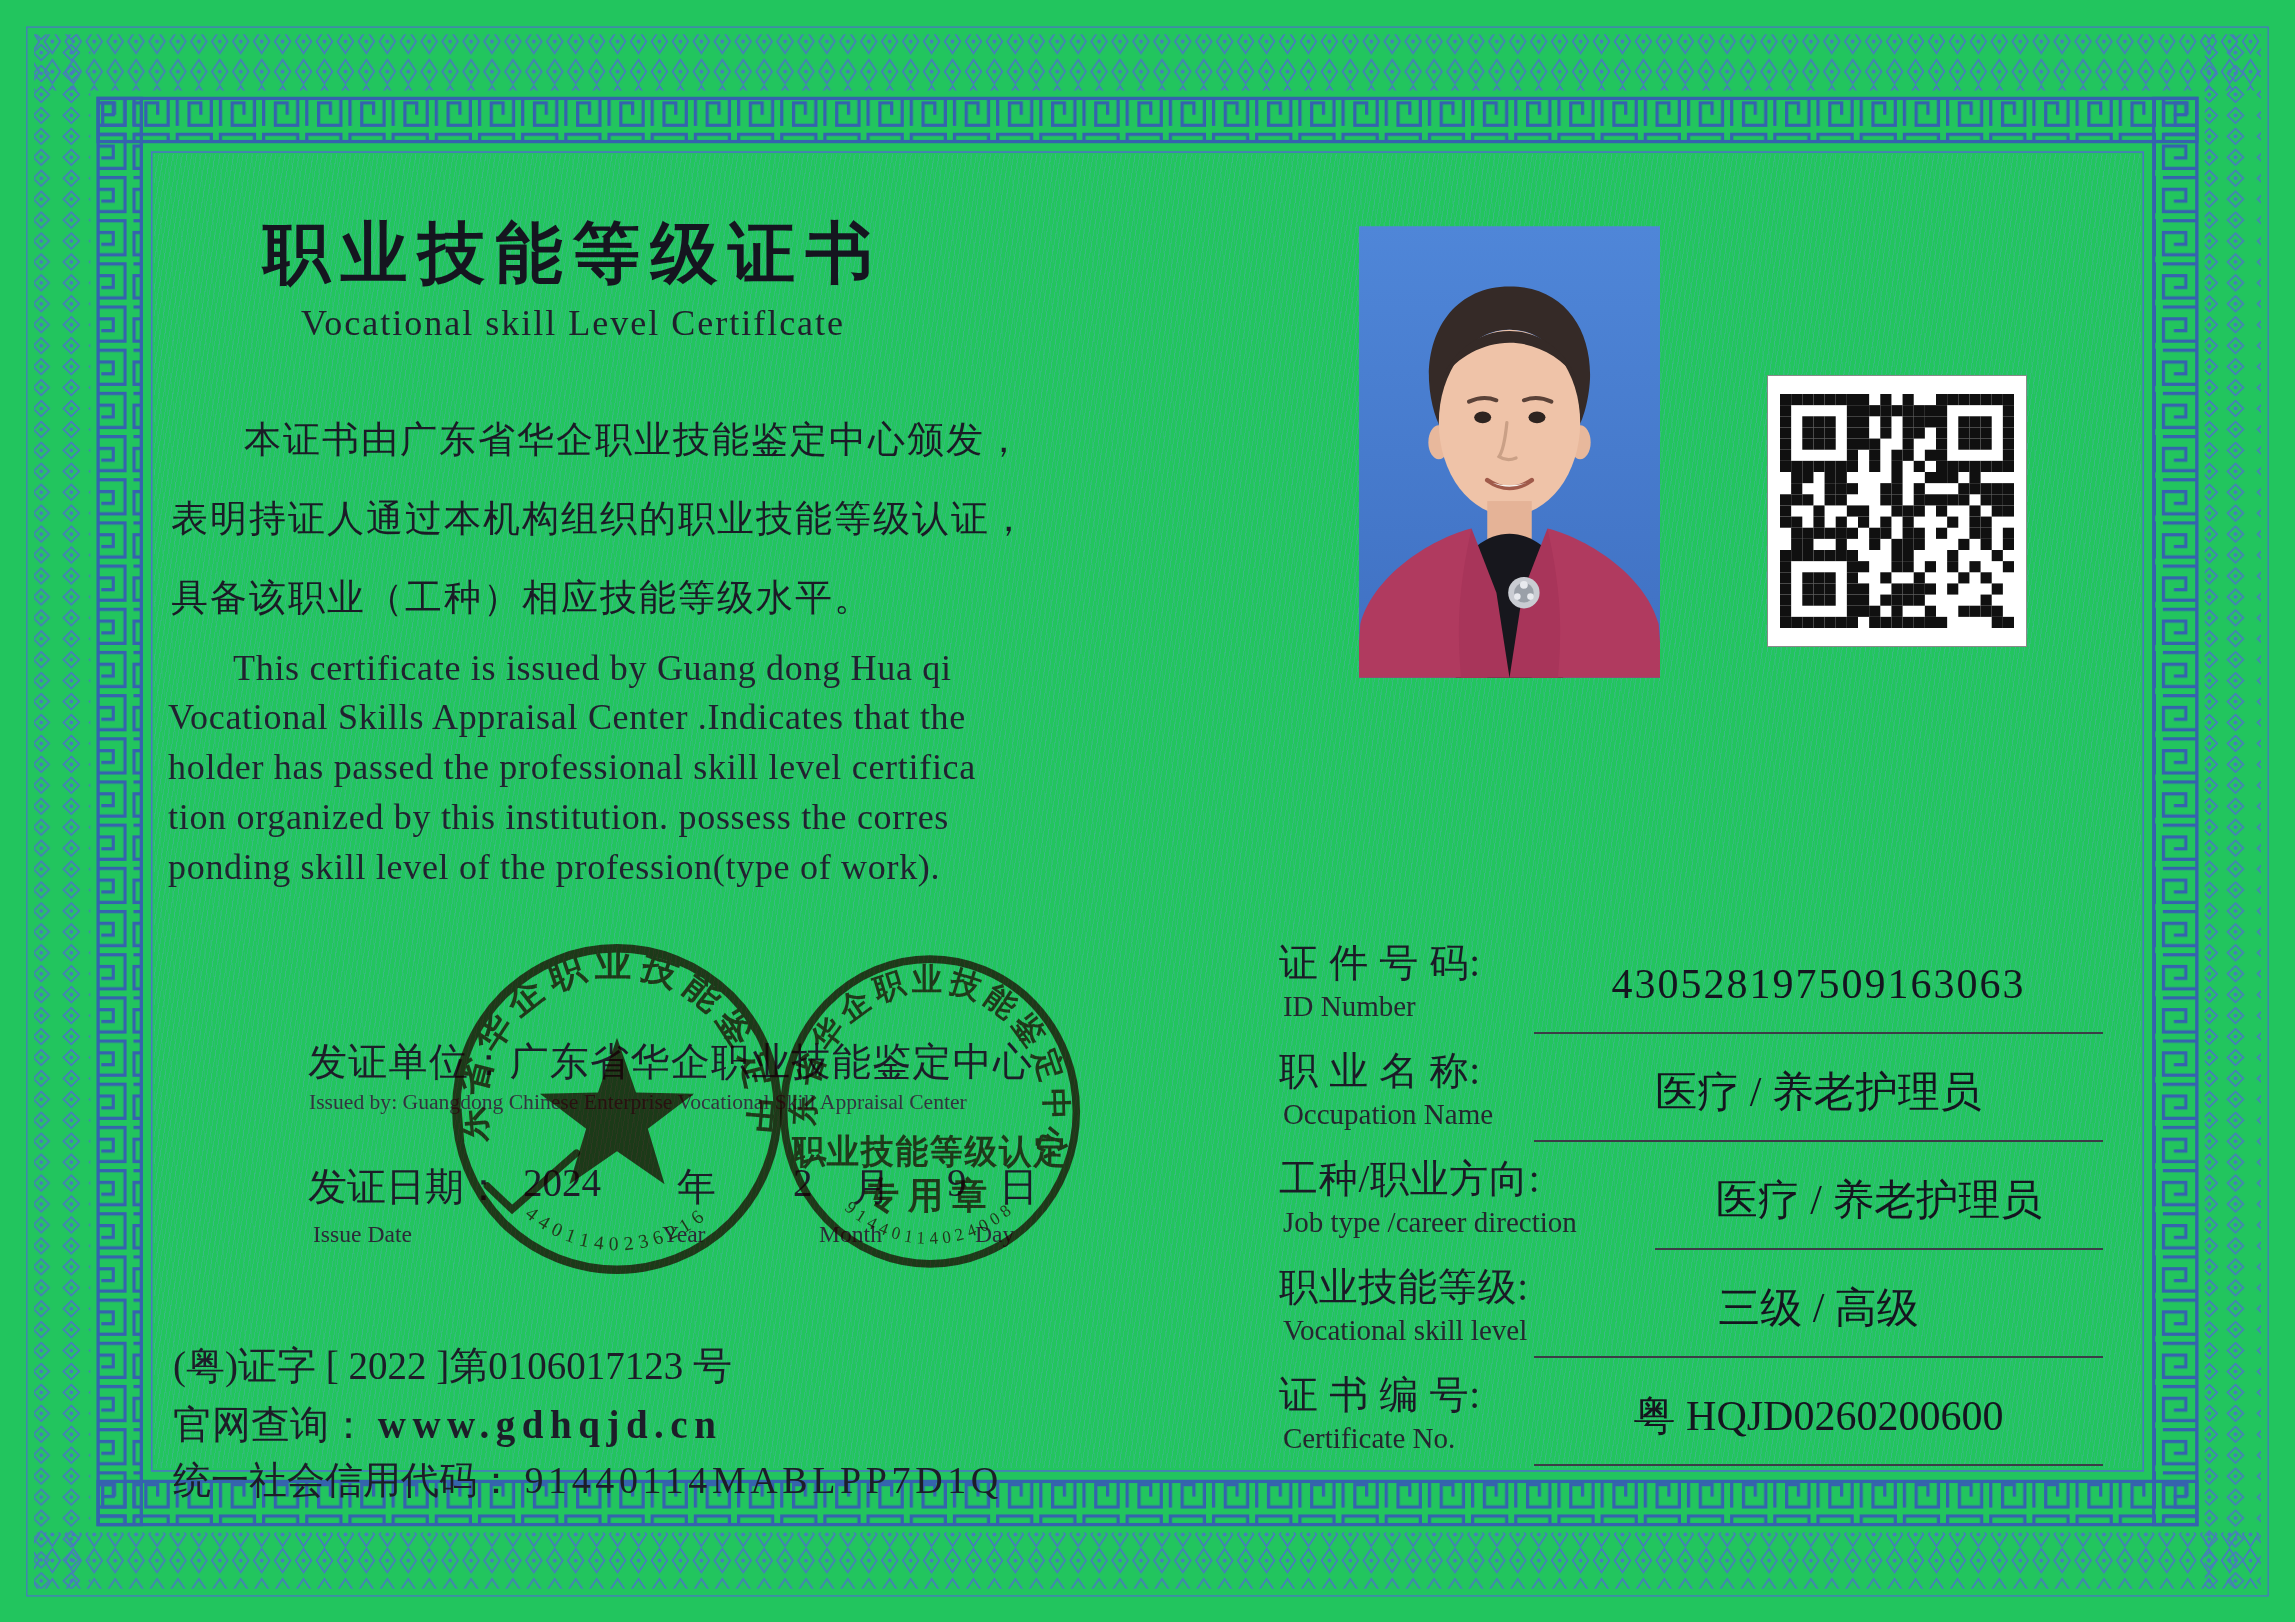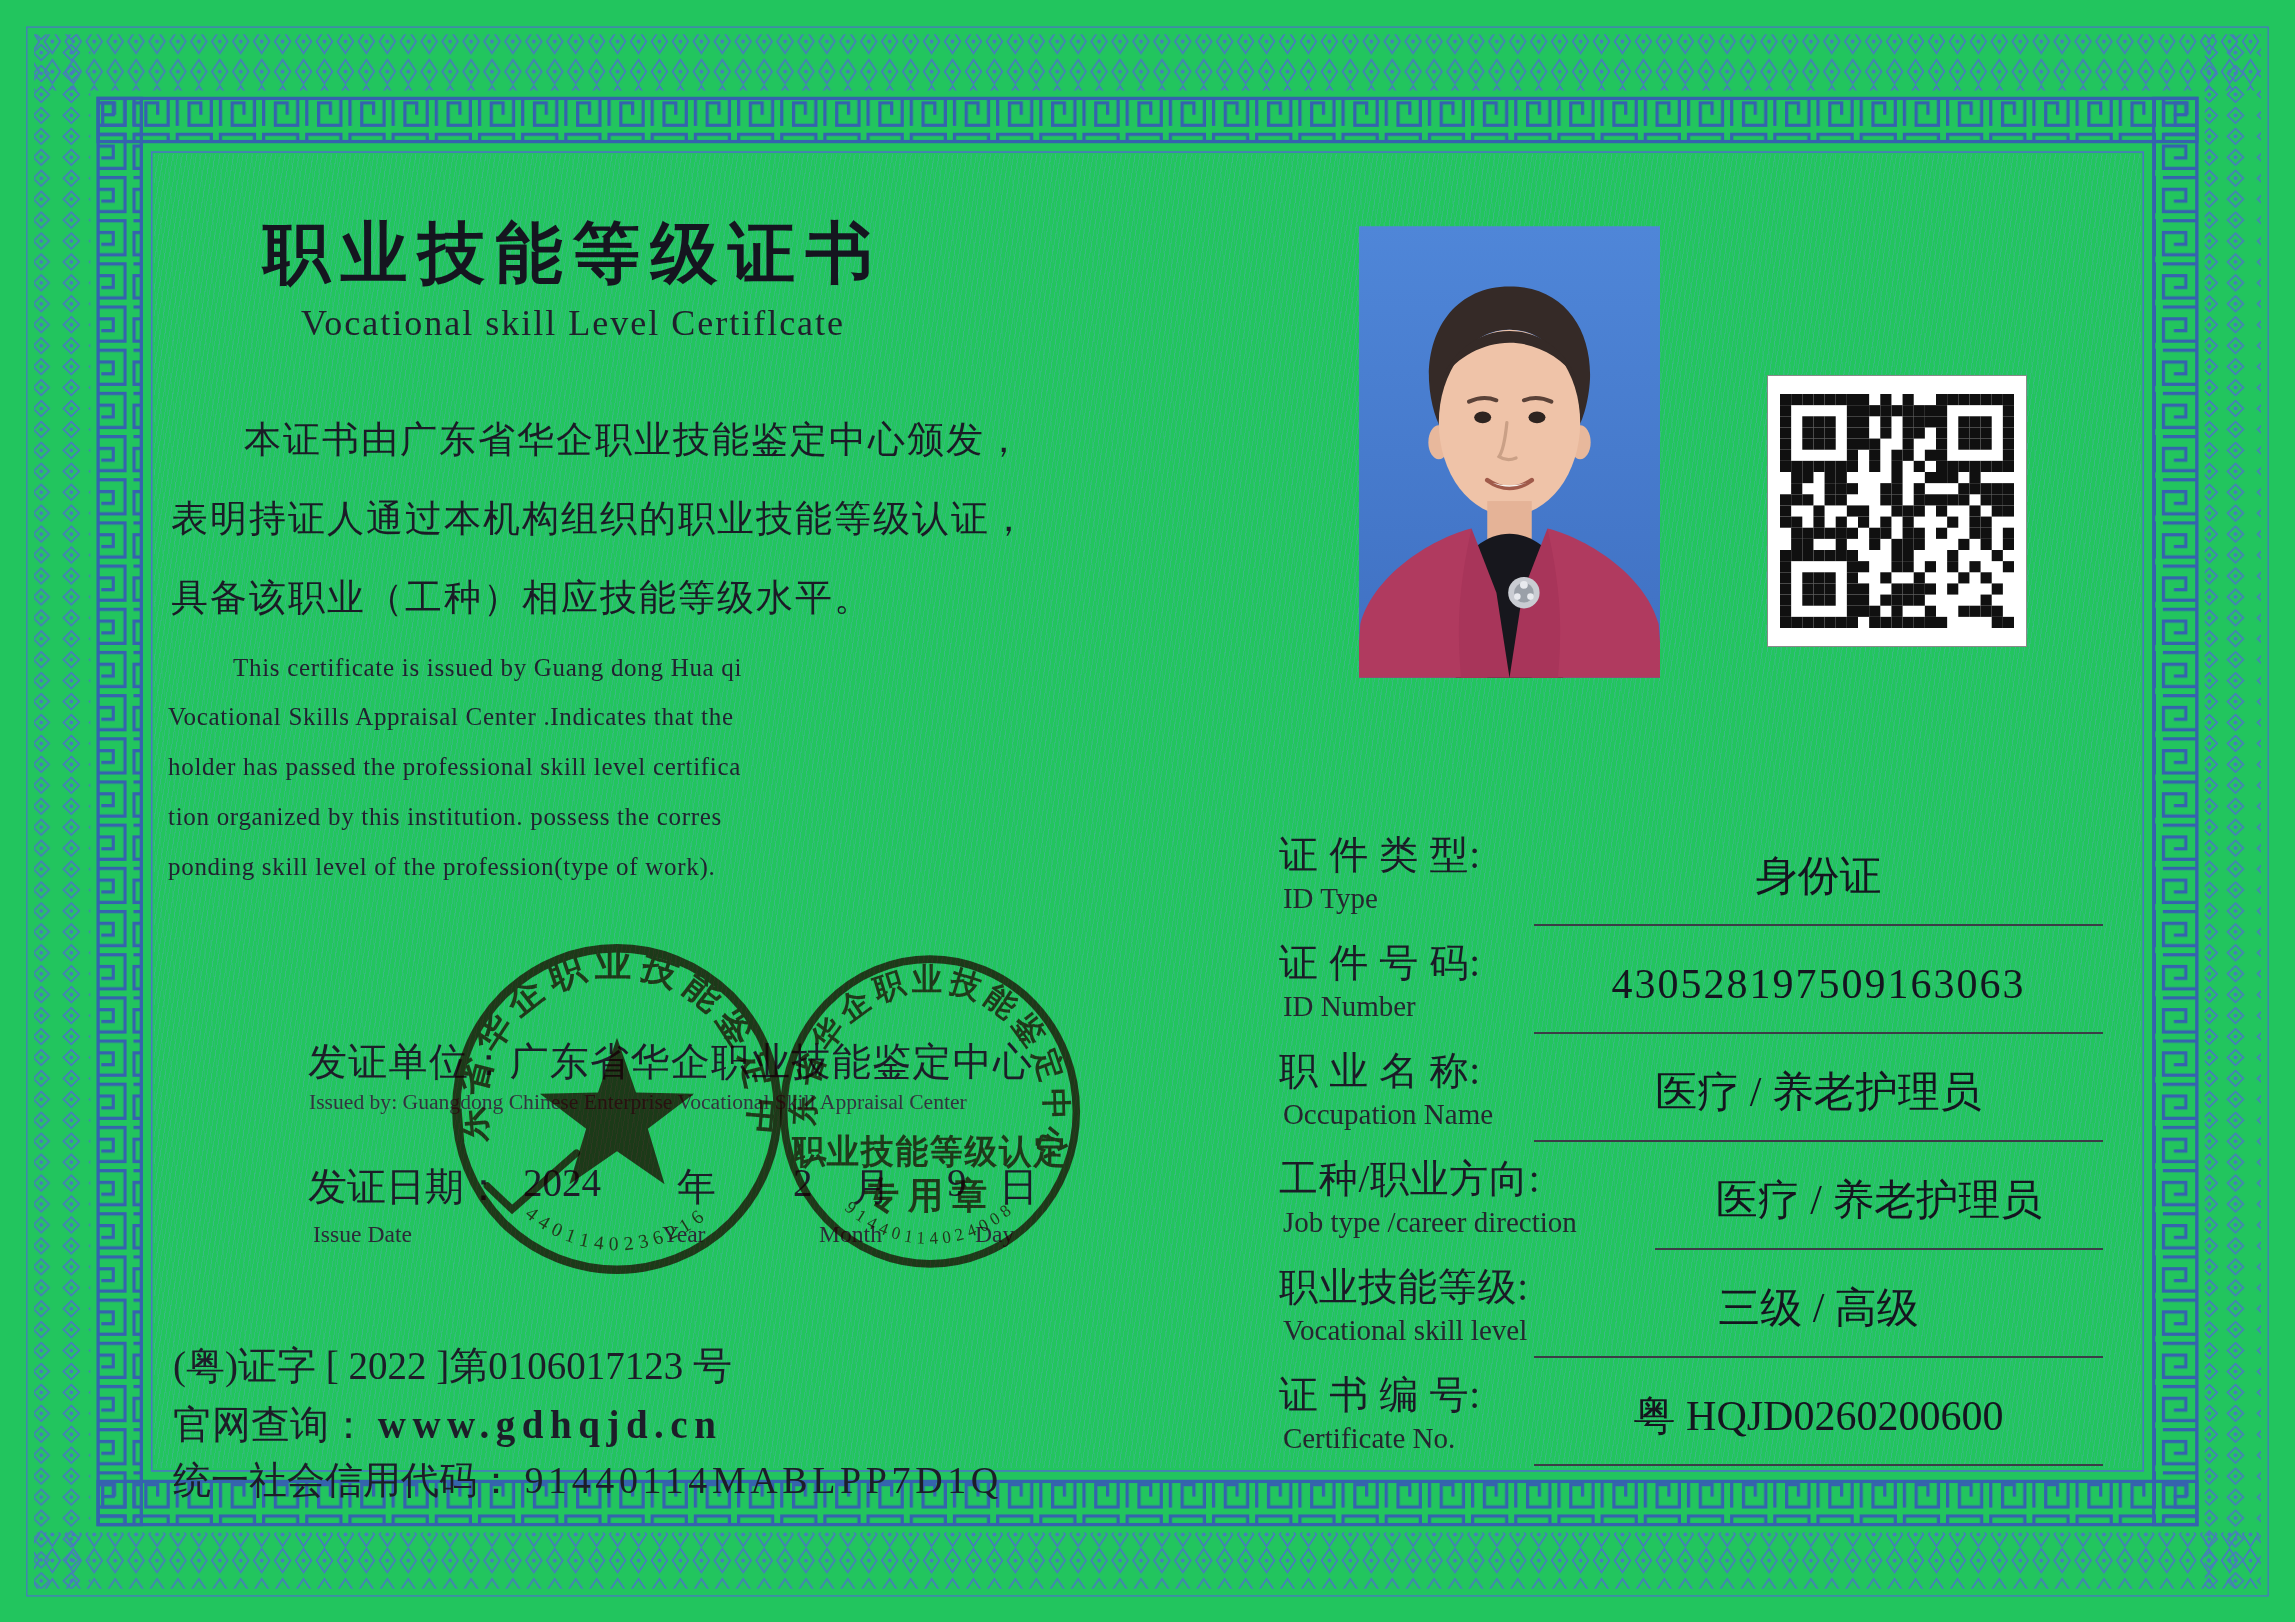--- a/index.html
+++ b/index.html
@@ -12,21 +12,21 @@
       repeating-linear-gradient(100deg, rgba(115,160,220,0.22) 0px, rgba(115,160,220,0.22) 1px, rgba(0,0,0,0) 1px, rgba(0,0,0,0) 4.6px),
       repeating-linear-gradient(84deg, rgba(115,160,220,0.12) 0px, rgba(115,160,220,0.12) 0.9px, rgba(0,0,0,0) 0.9px, rgba(0,0,0,0) 6.5px);
   }
   .title-cn{left:164px;top:208px;width:818px;text-align:center;font-size:67px;font-weight:600;
             letter-spacing:10.5px;color:#15151f;}
   .title-en{left:164px;top:302px;width:818px;text-align:center;font-size:36px;letter-spacing:2px;color:#20202c;font-family:Liberation Serif, serif;}
   .intro-cn{left:171px;width:880px;font-size:37px;line-height:79px;letter-spacing:2px;color:#1b1b26;}
   .icn1{top:400px;padding-left:73px;}
   .icn2{top:479px;}
   .icn3{top:558px;}
-  .intro-en{left:168px;width:903px;font-size:25px;line-height:50px;letter-spacing:0.7px;color:#222230;}
+  .intro-en{left:168px;width:903px;font-size:36px;line-height:50px;letter-spacing:0.7px;color:#222230;}
   .ien1{top:643px;padding-left:65px;}
   .ien2{top:692px;}
   .ien3{top:742px;}
   .ien4{top:792px;}
   .ien5{top:842px;}
   .issuer-cn{left:308px;top:1035px;font-size:39px;letter-spacing:1.3px;}
   .issuer-en{left:309px;top:1090px;font-size:21.6px;color:#33333e;}
   .date-cn{top:1160px;font-size:39px;}
   .date-sub{top:1221px;font-size:23.6px;color:#2b2b36;}
   .foot1{left:173px;top:1339px;font-size:39px;}
@@ -420,25 +420,20 @@
         <rect x="170" y="340" width="17" height="17" fill="#101010"></rect>
         <rect x="187" y="340" width="17" height="17" fill="#101010"></rect>
         <rect x="204" y="340" width="17" height="17" fill="#101010"></rect>
         <rect x="221" y="340" width="17" height="17" fill="#101010"></rect>
         <rect x="238" y="340" width="17" height="17" fill="#101010"></rect>
         <rect x="323" y="340" width="17" height="17" fill="#101010"></rect>
         <rect x="340" y="340" width="17" height="17" fill="#101010"></rect>
       </svg>
   </div>
 
-  <div class="abs field-row" style="top:828px;">
-    <div class="flabel-cn">证 件 类 型:</div>
-    <div class="flabel-en">ID Type</div>
-    <div class="fvalue fv-norm">身份证</div>
-  </div>
   <div class="abs field-row" style="top:936px;">
     <div class="flabel-cn">证 件 号 码:</div>
     <div class="flabel-en">ID Number</div>
     <div class="fvalue fv-norm num">430528197509163063</div>
   </div>
   <div class="abs field-row" style="top:1044px;">
     <div class="flabel-cn">职 业 名 称:</div>
     <div class="flabel-en">Occupation Name</div>
     <div class="fvalue fv-norm">医疗 / 养老护理员</div>
   </div>

